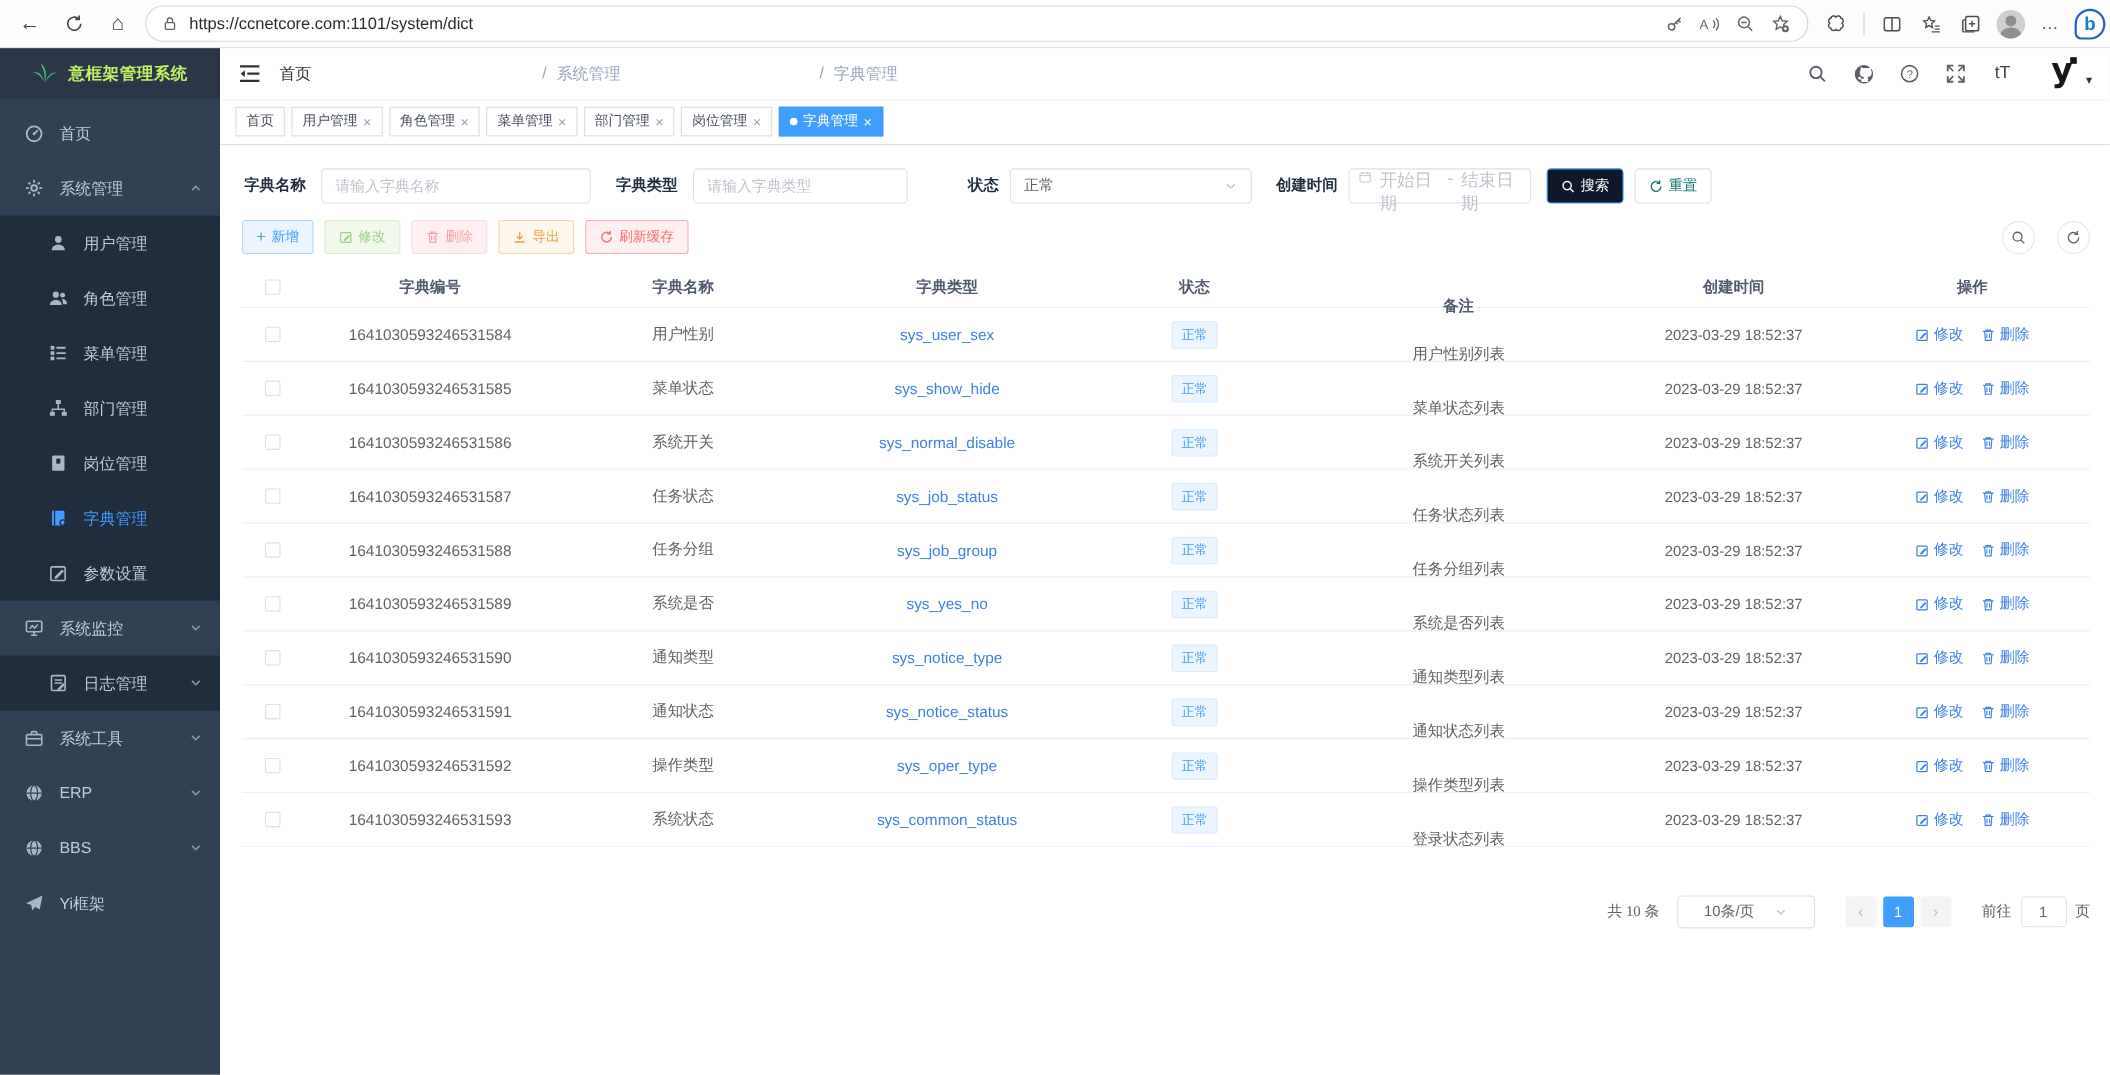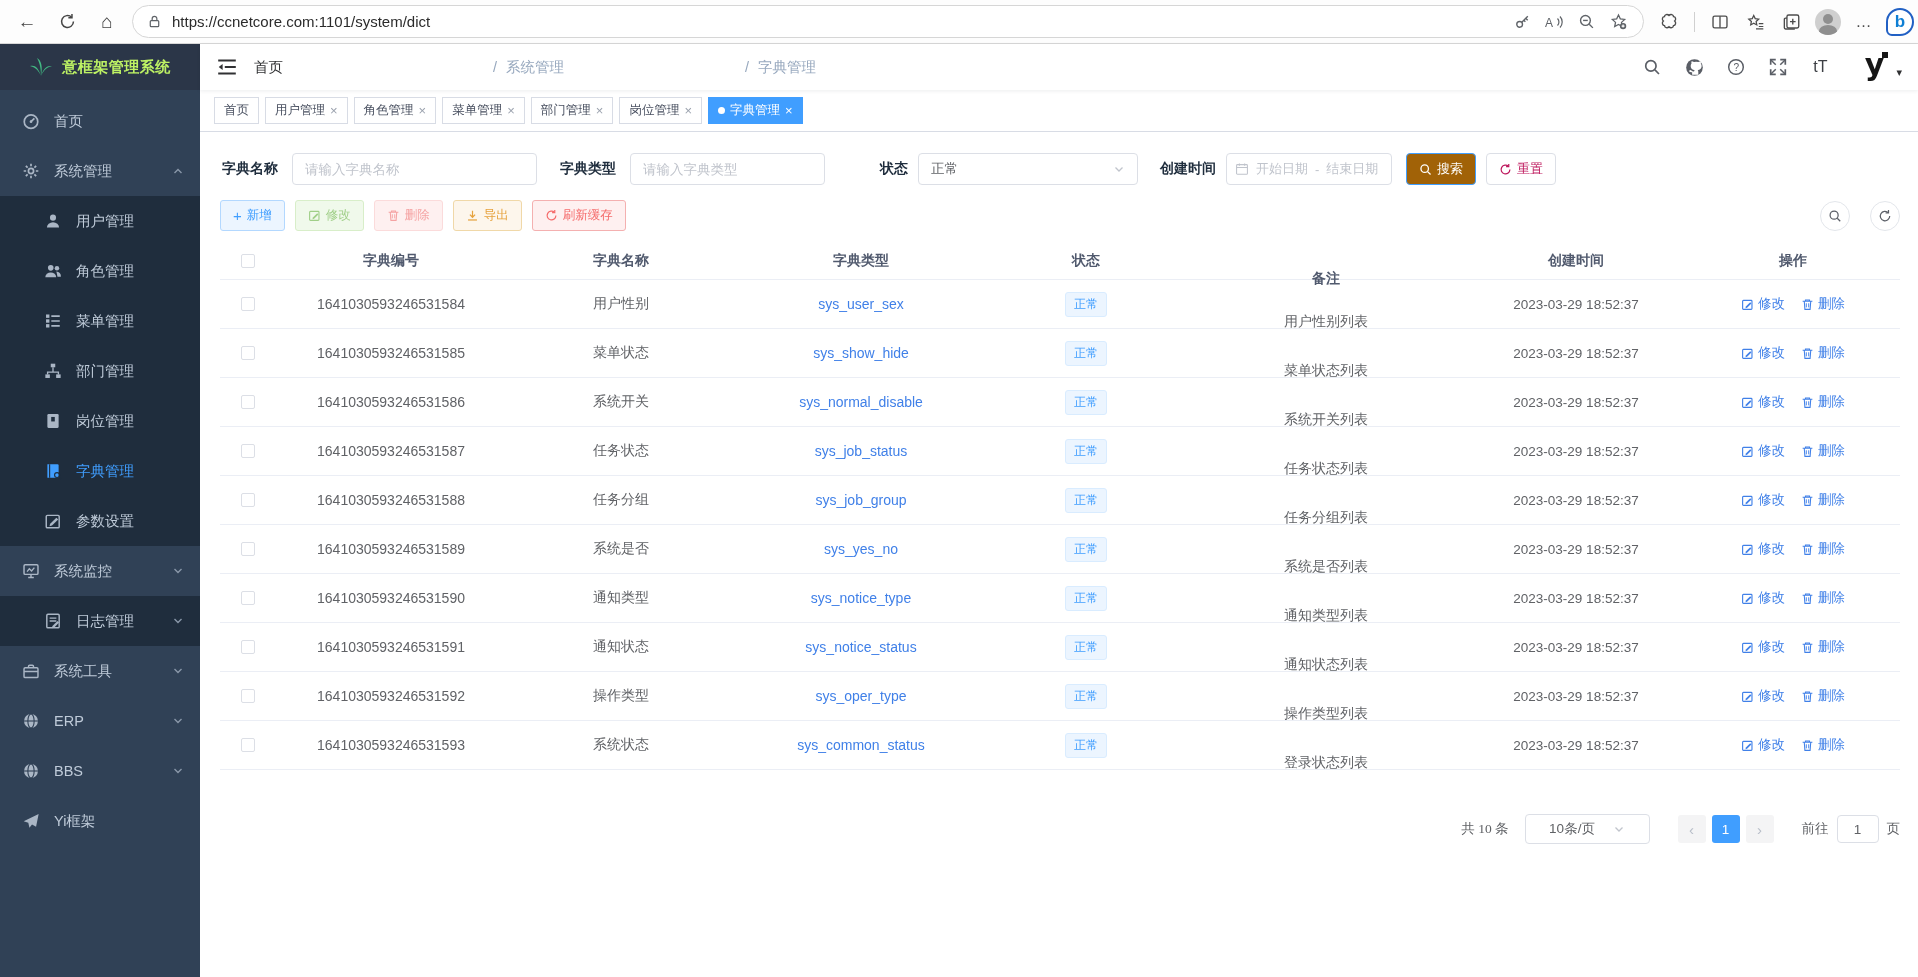--- a/index.html
+++ b/index.html
@@ -85,28 +85,28 @@
   .content { padding:16px 18px 0 20px; flex:1; }
   .filter-row { display:flex; align-items:center; height:34px; margin:4px 0 14px; font-size:14px; }
   .f-label { font-weight:bold; color:#1f2d3d; white-space:nowrap; }
   .inp { height:32px; border:1px solid #dcdfe6; border-radius:4px; padding:0 12px;
     font-size:13.5px; color:#606266; background:#fff; outline:none;
     font-family:"Liberation Sans","DejaVu Sans",sans-serif; }
   .inp::placeholder { color:#c0c4cc; }
   .sel { width:220px; display:flex; align-items:center; justify-content:space-between;
     cursor:pointer; }
   .sel .chev { color:#c0c4cc; }
-  .date-inp { width:166px; display:flex; align-items:center; gap:7px; padding:0 8px;
-    color:#c0c4cc; font-size:13px; cursor:pointer; }
+  .date-inp { width:166px; display:flex; align-items:flex-start; gap:7px; padding:0 8px;
+    color:#c0c4cc; font-size:16px; cursor:pointer; }
   .date-inp .d-txt { color:#c0c4cc; }
   .btn { height:32px; border-radius:4px; border:1px solid transparent; font-size:13px;
     display:inline-flex; align-items:center; justify-content:center; gap:5px; cursor:pointer;
     padding:0 12px; font-family:inherit; }
-  .btn-search { background:#a16207; border-color:#409eff; color:#fff; margin-left:14px; }
-  .btn-reset { background:#fff; border-color:#dcdfe6; color:#be185d; margin-left:10px; }
+  .btn-search { background:#0f172a; border-color:#409eff; color:#fff; margin-left:14px; }
+  .btn-reset { background:#fff; border-color:#dcdfe6; color:#0f766e; margin-left:10px; }
 
   .toolbar-row { display:flex; align-items:center; gap:10px; margin:2px 0 12px; }
   .tbtn { height:31px; border-radius:3px; font-size:12.5px; padding:0 12px;
     display:inline-flex; align-items:center; gap:5px; cursor:pointer; border:1px solid; }
   .tbtn.add    { color:#409eff; background:#ecf5ff; border-color:#b3d8ff; }
   .tbtn.edit   { color:#a0cf88; background:#f0f9eb; border-color:#d8eec9; cursor:not-allowed; }
   .tbtn.del    { color:#f5a3a3; background:#fef0f0; border-color:#fbdbdb; cursor:not-allowed; }
   .tbtn.exp    { color:#e6a23c; background:#fdf6ec; border-color:#f0d8a8; }
   .tbtn.cache  { color:#f56c6c; background:#fef0f0; border-color:#f4b0b0; }
   .tb-spacer { flex:1; }

